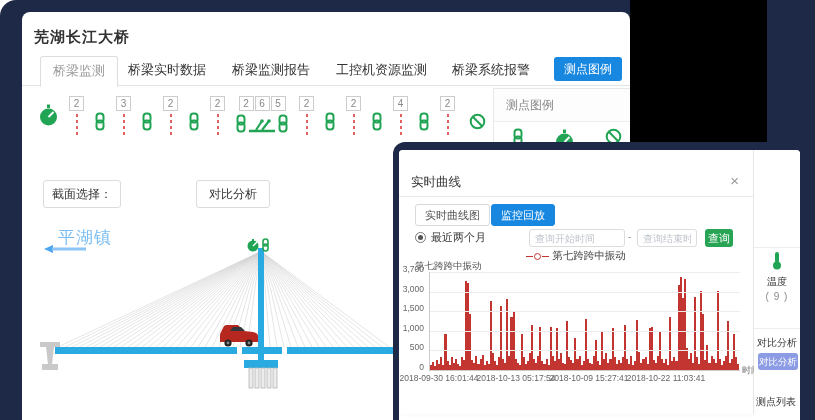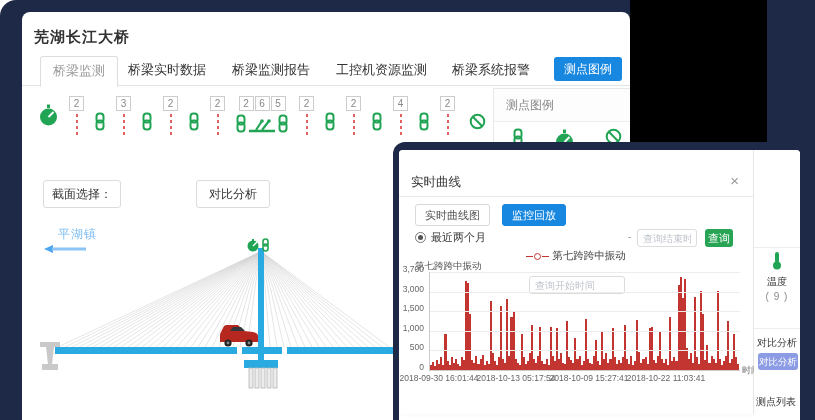--- a/index.html
+++ b/index.html
@@ -37,45 +37,45 @@
   
   #secbox{left:21px;top:168px;height:26px;display:flex;align-items:center;border:1px solid #dcdcdc;
           border-radius:3px;background:#fff;}
   #secbox .lbl{padding:0 8px;font-size:12px;color:#333;white-space:nowrap;}
   #secbox .val{padding:0 16px 0 4px;font-size:12px;color:#333;white-space:nowrap;position:relative;cursor:pointer;}
   #secbox .caret{position:absolute;right:4px;top:10px;width:0;height:0;border-left:4px solid transparent;
           border-right:4px solid transparent;border-top:5px solid #888;}
   #zoombtn{left:174px;top:168px;height:26px;line-height:26px;padding:0 12px;border:1px solid #dcdcdc;
           border-radius:3px;background:#fff;font-size:12px;color:#333;cursor:pointer;}
   
-  #dirlbl{left:36px;top:214px;font-size:12px;color:#7bbdf2;letter-spacing:1px;}
+  #dirlbl{left:36px;top:214px;font-size:17px;color:#7bbdf2;letter-spacing:1px;}
   #dirarrow{left:22px;top:232px;}
   
   #bridge{left:0;top:226px;}
   
   #win2{left:393px;top:142px;width:413px;height:278px;background:#1e2947;border-radius:12px 12px 0 0;
         padding:8px 6px 0 6px;box-sizing:border-box;}
   #win2-in{position:relative;width:401px;height:270px;background:#fff;border-radius:4px 4px 0 0;overflow:hidden;}
   #dlg{position:absolute;left:0;top:0;bottom:6px;width:354px;background:#fff;border-right:1px solid #e6e6e6;
        box-shadow:2px 0 5px rgba(0,0,0,0.05);}
   #dlg-h{position:absolute;left:0;top:22px;width:354px;height:24px;border-bottom:1px solid #e8e8e8;}
   #dlg-title{position:absolute;left:12px;top:2px;font-size:12.5px;color:#333;}
   #dlg-close{position:absolute;right:14px;top:1px;font-size:15px;color:#999;cursor:pointer;line-height:16px;}
-  #dlg-tabs{position:absolute;left:16px;top:54px;display:flex;gap:12px;}
+  #dlg-tabs{position:absolute;left:16px;top:54px;display:flex;gap:1px;}
   .dtab{height:20px;line-height:20px;padding:0 9px;font-size:11px;border-radius:3px;cursor:pointer;white-space:nowrap;}
   .dtab.plain{border:1px solid #d9d9d9;color:#555;background:#fff;}
   .dtab.blue{background:#1787e0;color:#fff;border:1px solid #1787e0;}
   #frm{position:absolute;left:16px;top:79px;width:330px;height:18px;}
   #radio{position:absolute;left:0;top:3px;width:9px;height:9px;border:1px solid #777;border-radius:50%;cursor:pointer;}
   #radio::after{content:"";position:absolute;left:2px;top:2px;width:5px;height:5px;border-radius:50%;background:#555;}
   #radiolbl{position:absolute;left:16px;top:1px;font-size:11px;color:#333;white-space:nowrap;}
   .din{position:absolute;top:0;height:16px;border:1px solid #dcdcdc;border-radius:3px;font-size:10px;color:#666;
        padding:0 5px;font-family:"Liberation Sans","DejaVu Sans",sans-serif;}
   .din::placeholder{color:#bfc4cc;}
-  #in1{left:114px;width:84px;margin-top:47px;}
+  #in1{left:114px;width:84px;}
   #rsep{position:absolute;left:213px;top:2px;font-size:10px;color:#999;}
   #in2{left:222px;width:48px;}
   #qbtn{position:absolute;left:290px;top:0;width:28px;height:18px;line-height:18px;text-align:center;
         background:#27a454;color:#fff;font-size:11px;border-radius:3px;cursor:pointer;}
   #cleg{position:absolute;left:0;top:99px;width:354px;text-align:center;font-size:10.5px;color:#444;}
   .lm-line{display:inline-block;width:7px;height:0;border-top:1.5px solid #c23531;vertical-align:middle;}
   .lm-dot{display:inline-block;width:5px;height:5px;border:1.5px solid #c23531;border-radius:50%;vertical-align:middle;margin:0 1px;}
   #ctitle{position:absolute;left:16px;top:110px;font-size:9.5px;color:#555;white-space:nowrap;}
   #plot{position:absolute;left:30px;top:122px;width:310px;height:98px;border-left:1px solid #ccc;border-bottom:1px solid #ccc;}
   .gline{position:absolute;left:0;width:310px;height:0;border-top:1px solid #ececec;}

